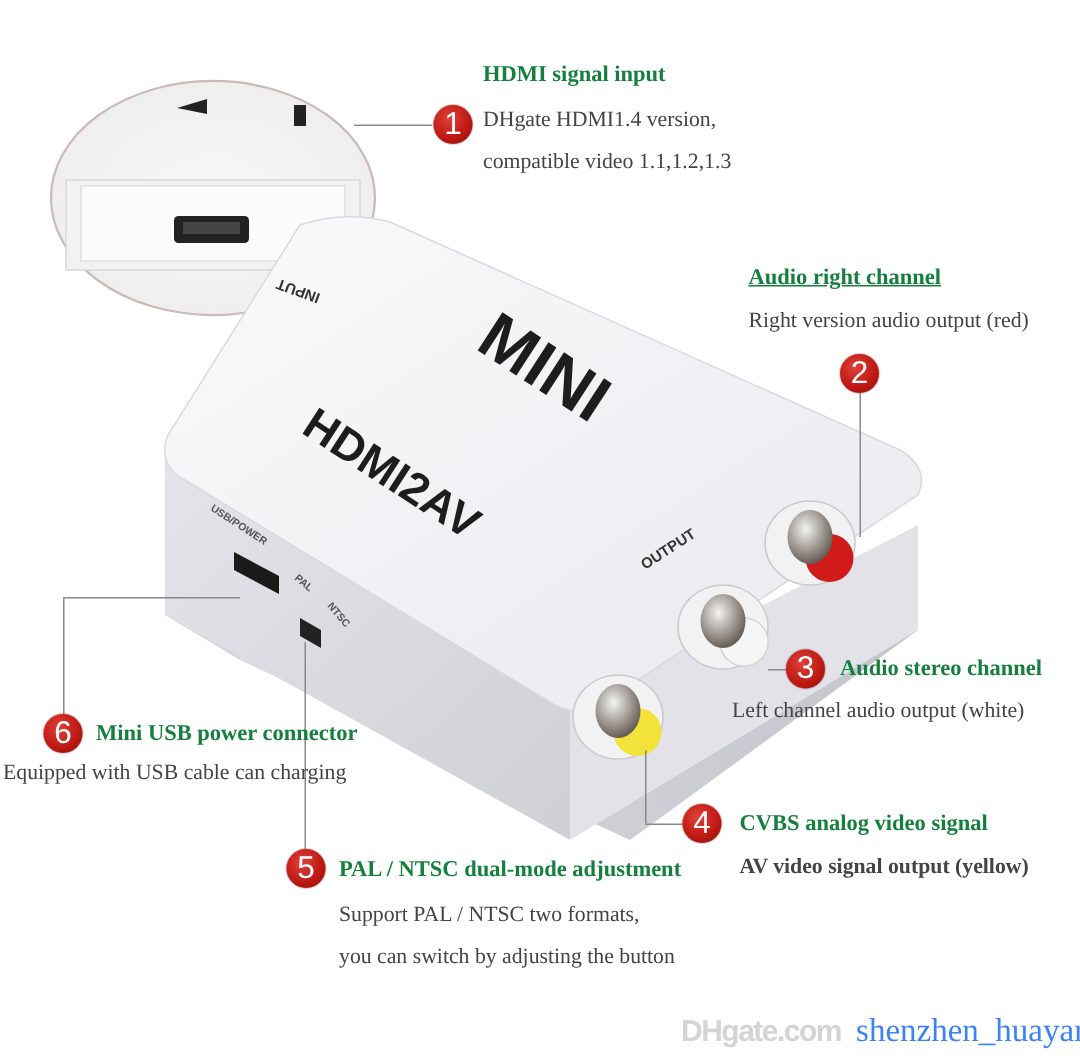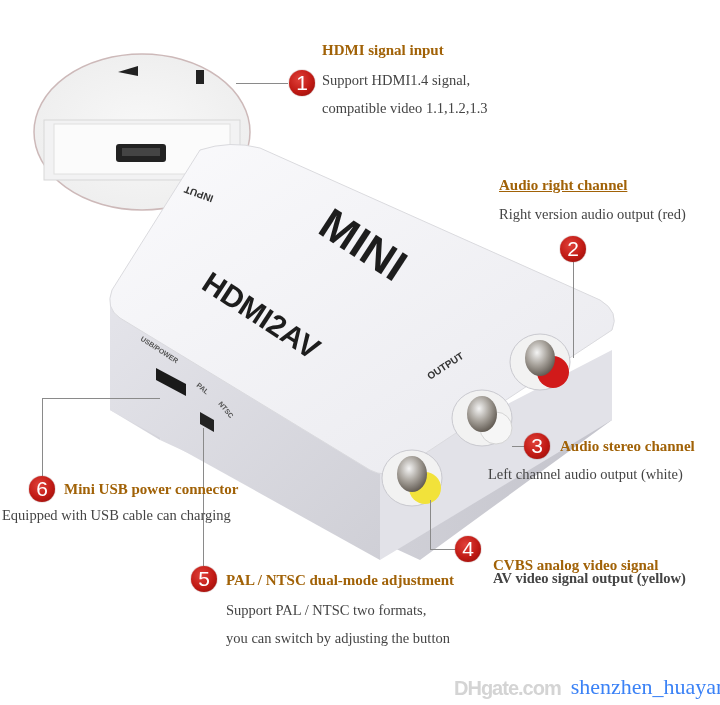--- a/index.html
+++ b/index.html
@@ -1,19 +1,19 @@
 <!DOCTYPE html>
 <html><head>
 <meta charset="utf-8">
 <style>
   html, body { margin:0; padding:0; }
   body { width:720px; height:705px; background:#ffffff; position:relative; overflow:hidden;
          font-family:"Liberation Serif", "DejaVu Serif", serif; color:#333; }
   .abs { position:absolute; }
-  .title { font-weight:bold; font-size:15px; color:#a16207; white-space:nowrap; }
+  .title { font-weight:bold; font-size:15px; color:#15803d; white-space:nowrap; }
   .desc { font-size:14.5px; color:#444; white-space:nowrap; }
   .badge { position:absolute; width:26px; height:26px; border-radius:50%;
            background:radial-gradient(circle at 40% 35%, #e0413a 0%, #c01a14 55%, #8e0c08 100%);
            color:#fff; font-family:"Liberation Sans", sans-serif; font-size:21px; line-height:26px;
            text-align:center; box-shadow:0 0 1px #600; }
   .line { position:absolute; background:#8a8a8a; }
   
   .device-wrap { position:absolute; left:0; top:0; width:720px; height:705px; pointer-events:none; }
   .wm { font-size:22px; color:#3b82f6; font-family:"Liberation Serif", serif; }
   .dh { font-size:20px; color:#d4d4d4; font-family:"Liberation Sans", sans-serif; font-weight:bold; letter-spacing:-1px; }
@@ -101,39 +101,39 @@
 <div class="line" style="left:512px;top:446px;width:18px;height:1px;"></div>
 <div class="line" style="left:430px;top:500px;width:1px;height:49px;"></div>
 <div class="line" style="left:430px;top:549px;width:25px;height:1px;"></div>
 <div class="line" style="left:203px;top:428px;width:1px;height:138px;"></div>
 <div class="line" style="left:42px;top:398px;width:118px;height:1px;"></div>
 <div class="line" style="left:42px;top:398px;width:1px;height:78px;"></div>
 
 <div>
   <div class="badge" style="left:289px;top:70px;">1</div>
   <div class="abs title" style="left:322px;top:42px;">HDMI signal input</div>
-  <div class="abs desc" style="left:322px;top:72px;">Support HDMI1.4 signal,</div>
+  <div class="abs desc" style="left:322px;top:72px;">DHgate HDMI1.4 version,</div>
   <div class="abs desc" style="left:322px;top:100px;">compatible video 1.1,1.2,1.3</div>
 </div>
 
 <div>
   <div class="abs title" style="left:499px;top:177px;text-decoration:underline;">Audio right channel</div>
   <div class="abs desc" style="left:499px;top:206px;">Right version audio output (red)</div>
   <div class="badge" style="left:560px;top:236px;">2</div>
 </div>
 
 <div>
   <div class="badge" style="left:524px;top:433px;">3</div>
   <div class="abs title" style="left:560px;top:438px;">Audio stereo channel</div>
   <div class="abs desc" style="left:488px;top:466px;">Left channel audio output (white)</div>
 </div>
 
 <div>
   <div class="badge" style="left:455px;top:536px;">4</div>
-  <div class="abs title" style="left:493px;top:541px;margin-top:16px;">CVBS analog video signal</div>
+  <div class="abs title" style="left:493px;top:541px;">CVBS analog video signal</div>
   <div class="abs desc" style="left:493px;top:570px;font-weight:bold;">AV video signal output (yellow)</div>
 </div>
 
 <div>
   <div class="badge" style="left:191px;top:566px;">5</div>
   <div class="abs title" style="left:226px;top:572px;">PAL / NTSC dual-mode adjustment</div>
   <div class="abs desc" style="left:226px;top:602px;">Support PAL / NTSC two formats,</div>
   <div class="abs desc" style="left:226px;top:630px;">you can switch by adjusting the button</div>
 </div>
 

